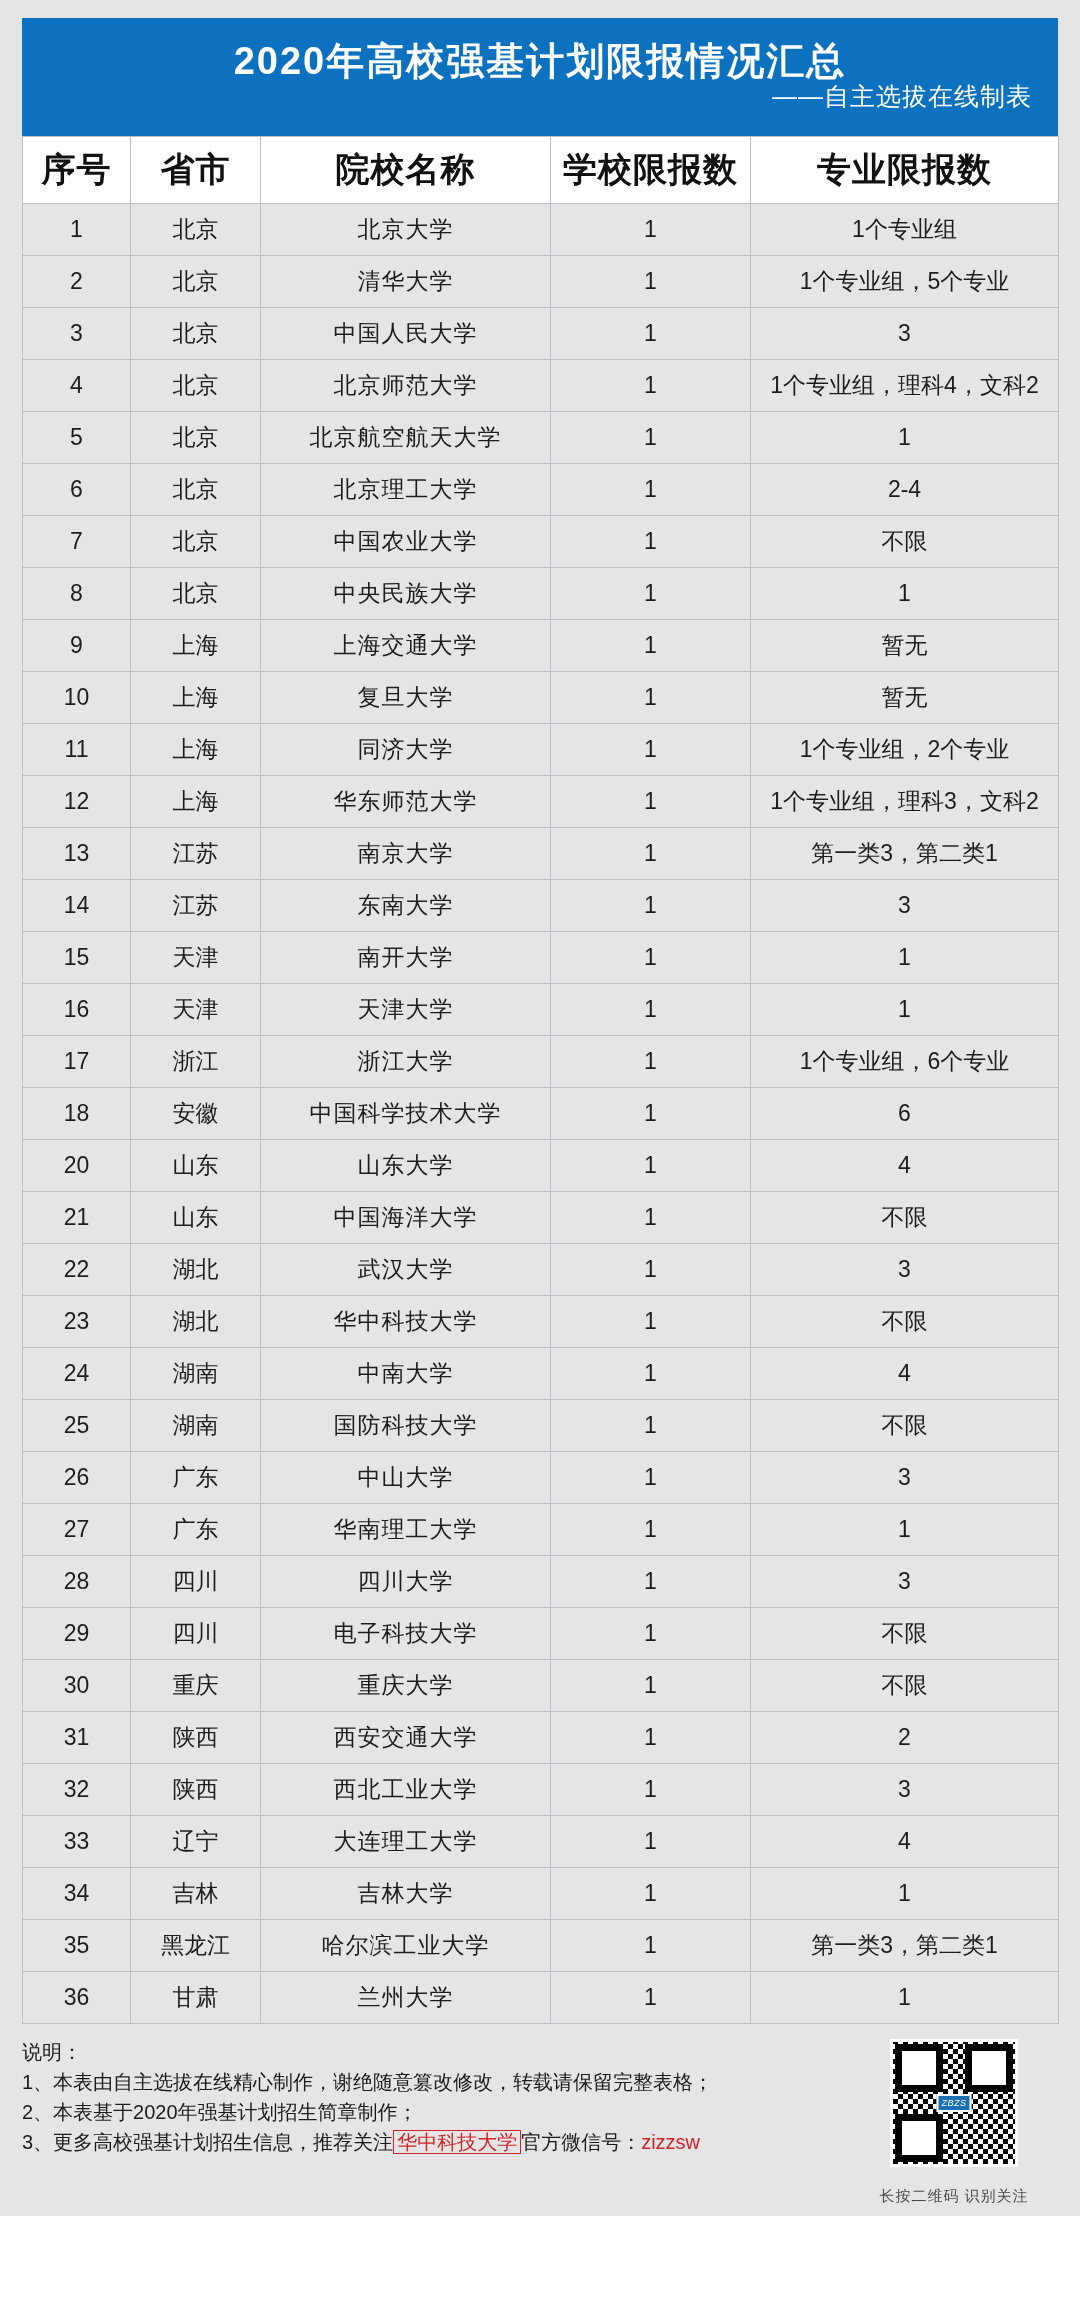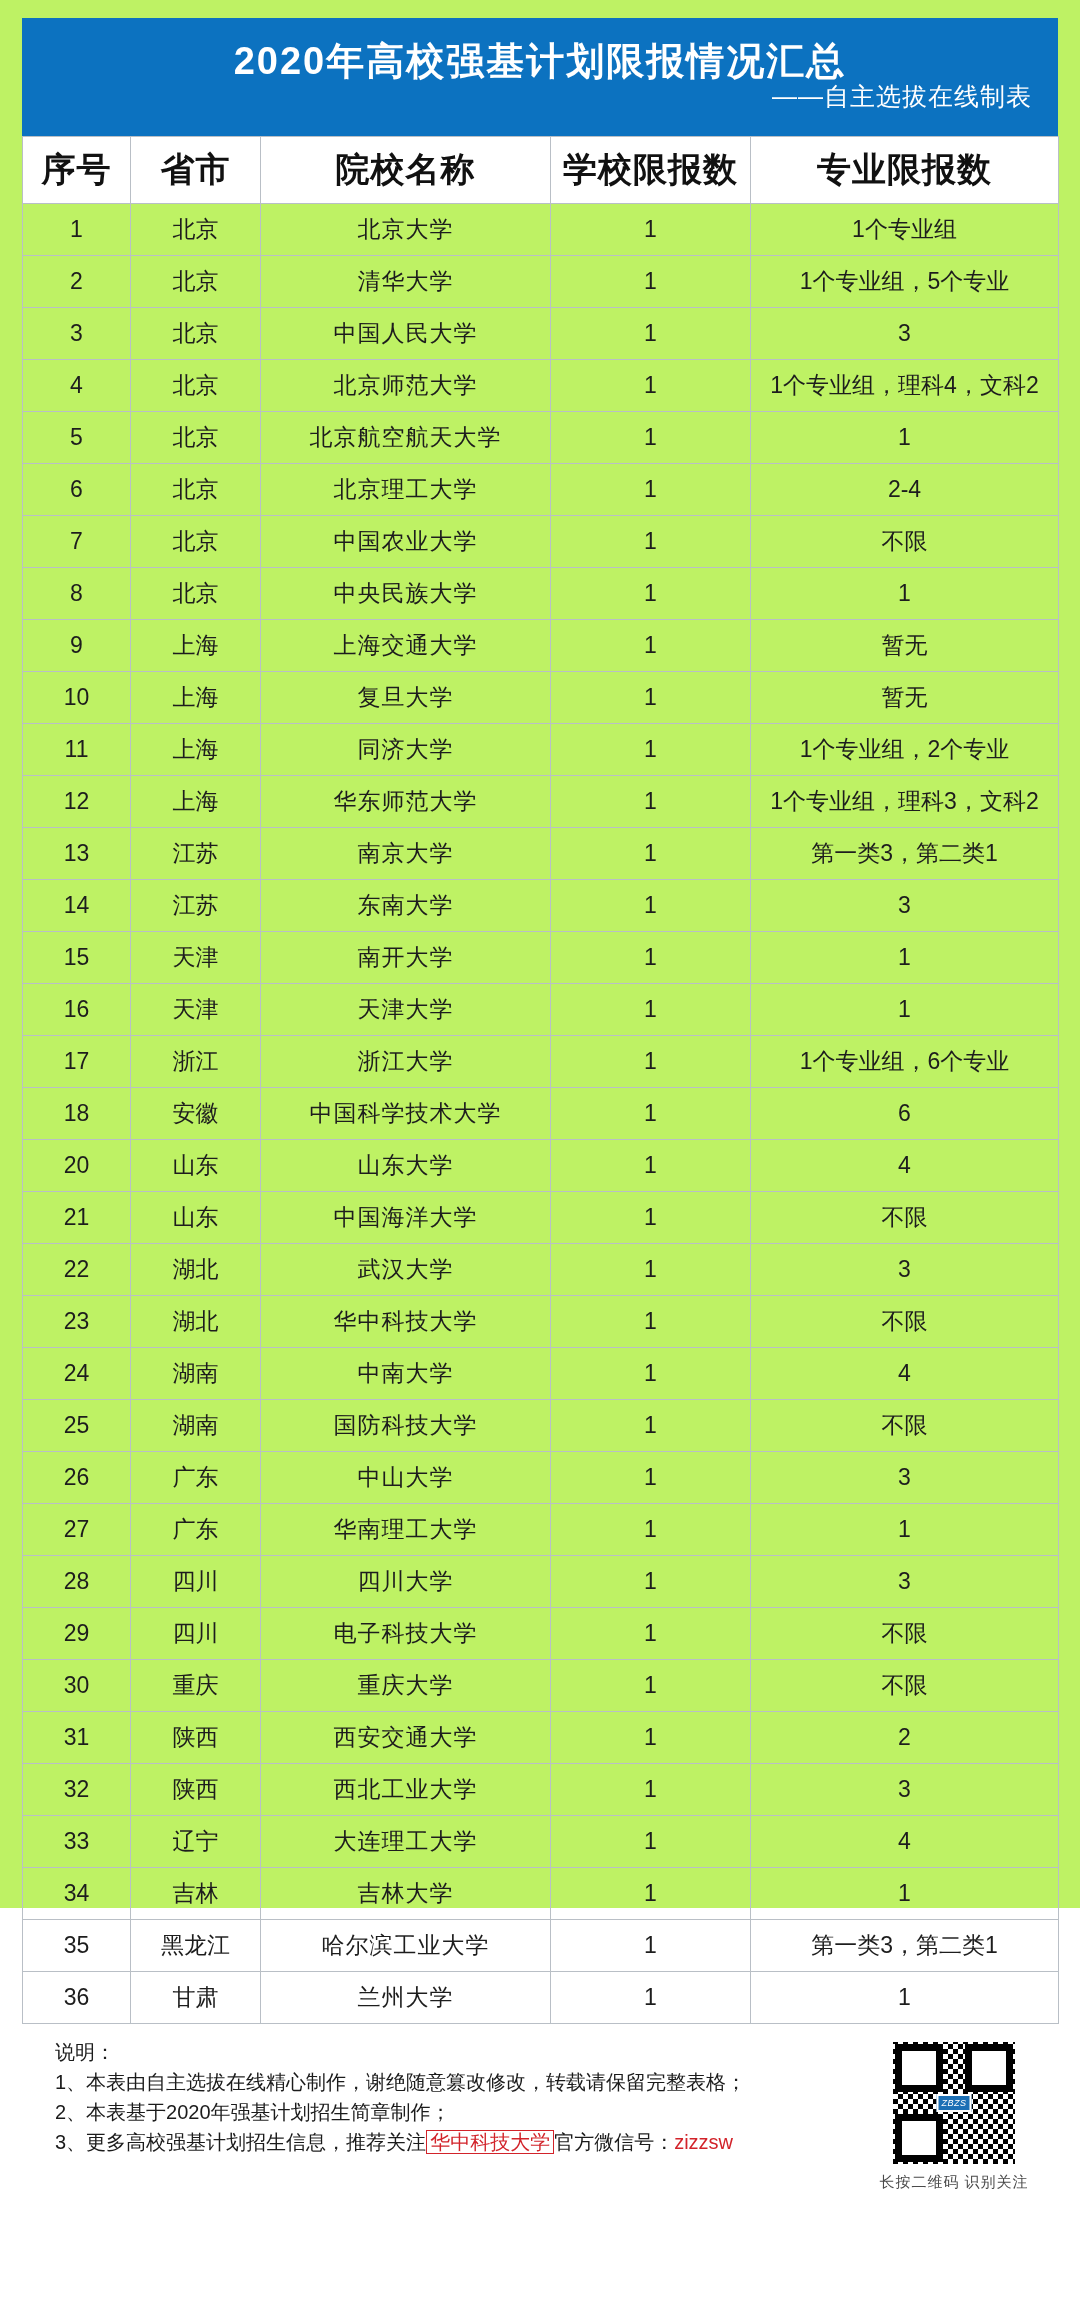--- a/index.html
+++ b/index.html
@@ -10,24 +10,24 @@
   body {
     width: 1080px;
     height: 2320px;
     font-family: "Liberation Sans", "DejaVu Sans", sans-serif;
     color: #1a1a1a;
     -webkit-font-smoothing: antialiased;
   }
   .page {
     position: relative;
     width: 1080px;
-    height: 1908px;
+    height: 2216px;
     box-sizing: border-box;
     padding: 18px 22px 0 22px;
-    background: #bef264;
+    background: #e5e5e5;
   }
 
   
   .banner {
     background: #0c72c0;
     height: 118px;
     position: relative;
     box-sizing: border-box;
     padding: 0 26px;
   }
@@ -85,21 +85,21 @@
     position: relative;
     margin-top: 13px;
     height: 150px;
   }
   .note {
     font-size: 20px;
     line-height: 30px;
     color: #1b1b1b;
     width: 760px;
   }
-  .note div { white-space: nowrap; margin-left: 33px; }
+  .note div { white-space: nowrap; }
   .hl {
     color: #d2232a;
   }
   .hl-box {
     color: #d2232a;
     border: 1px solid #d2232a;
     padding: 0 3px;
   }
   .qr-wrap {
     position: absolute;
@@ -147,21 +147,21 @@
     color: #fff;
     font-size: 9px;
     padding: 2px 3px;
     border: 2px solid #fff;
     letter-spacing: 0.5px;
     font-style: italic;
   }
   .qr-caption {
     font-size: 15px;
     color: #4a4a4a;
-    margin-top: 6px;
+    margin-top: 20px;
     letter-spacing: 1px;
   }
 </style>
 </head>
 <body>
 
 <div class="page">
 
   <div class="banner">
     <div class="banner-title">2020年高校强基计划限报情况汇总</div>

